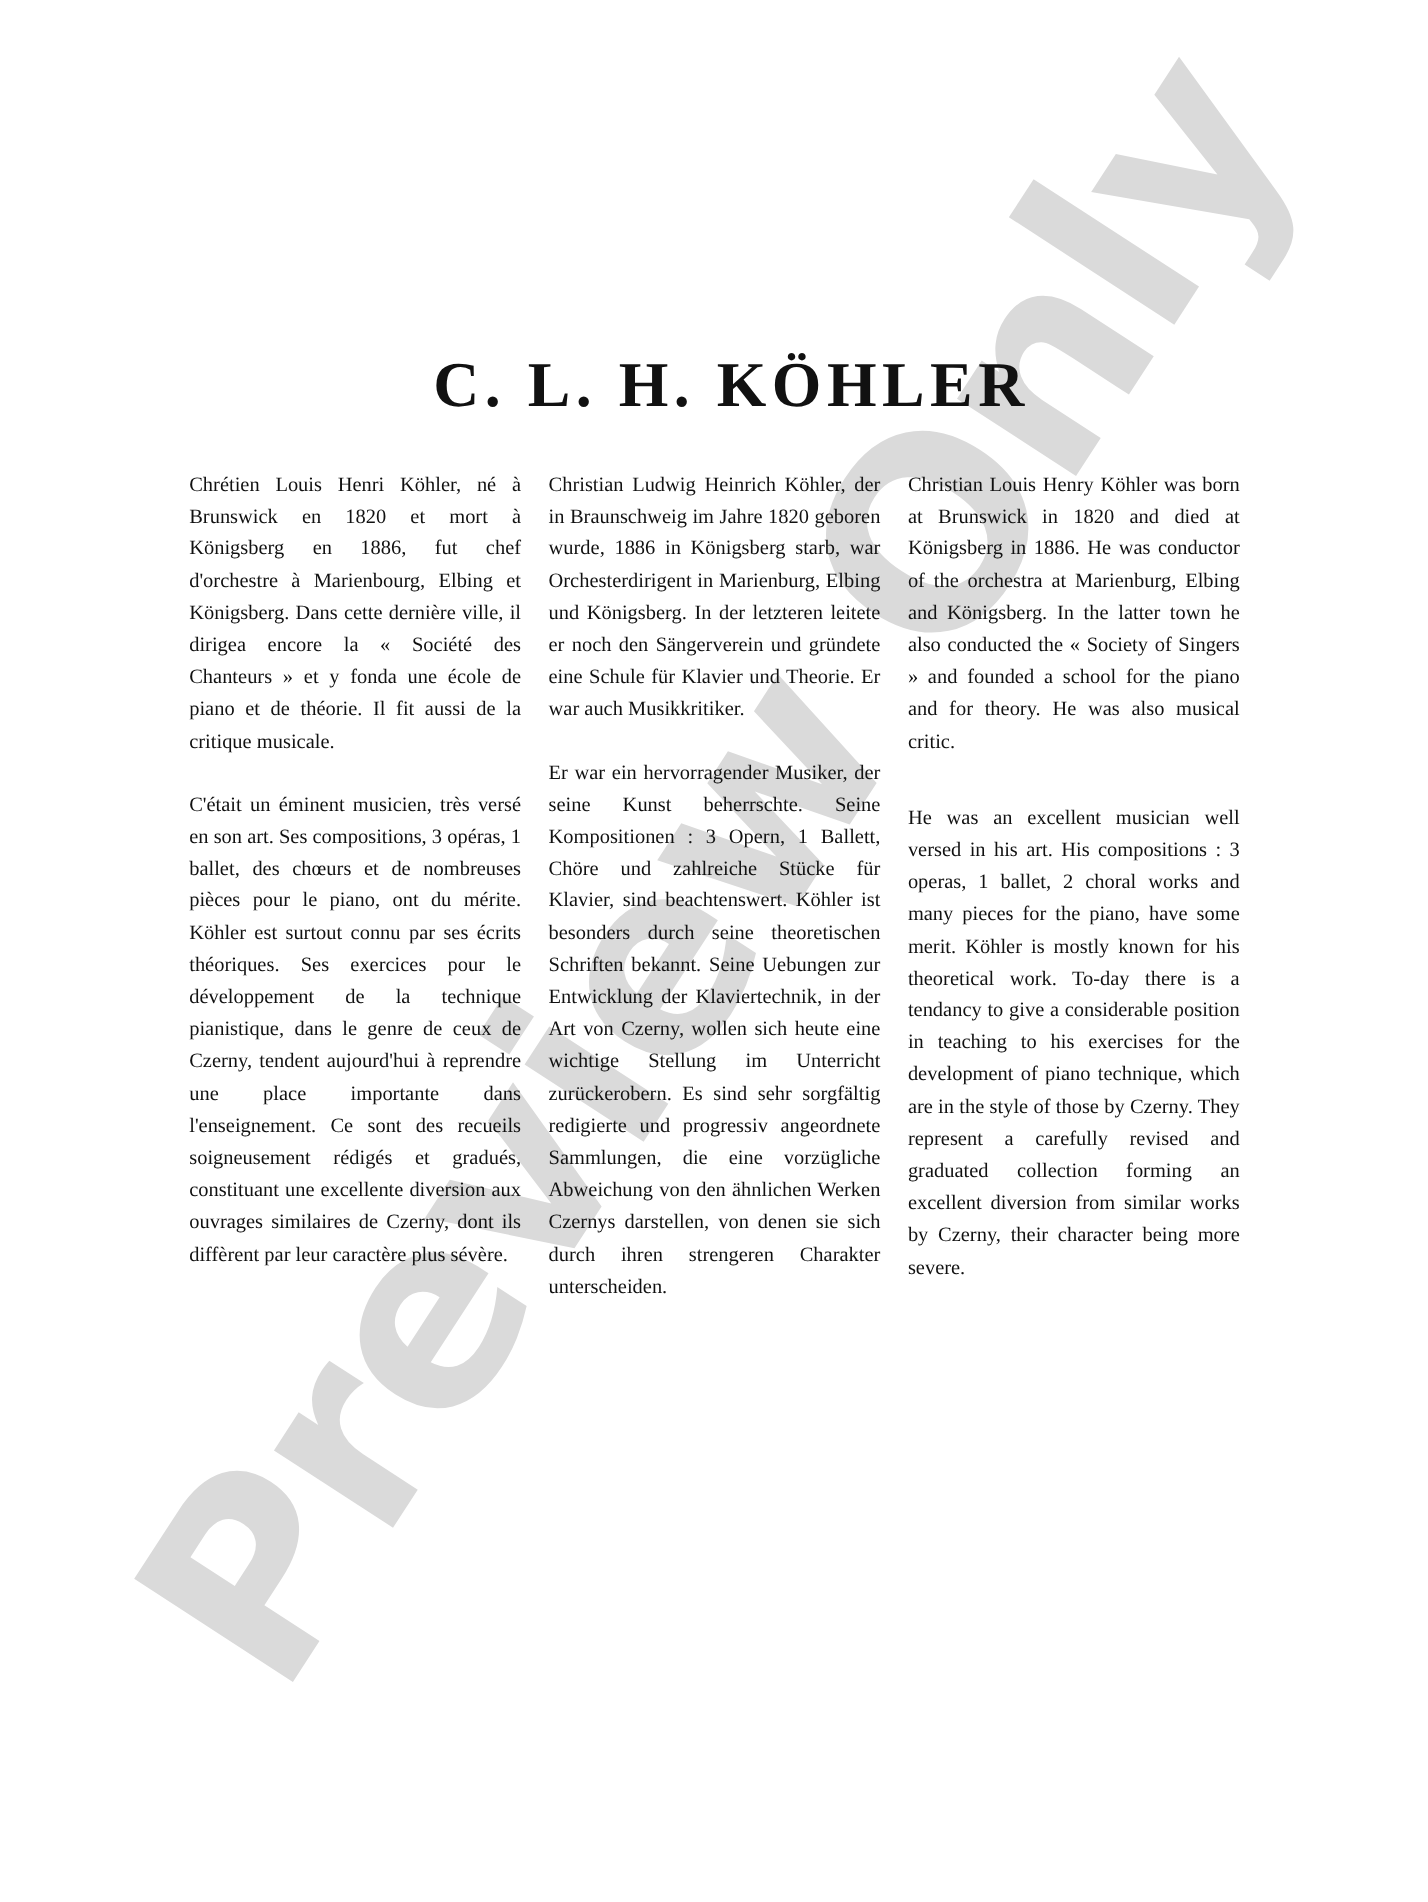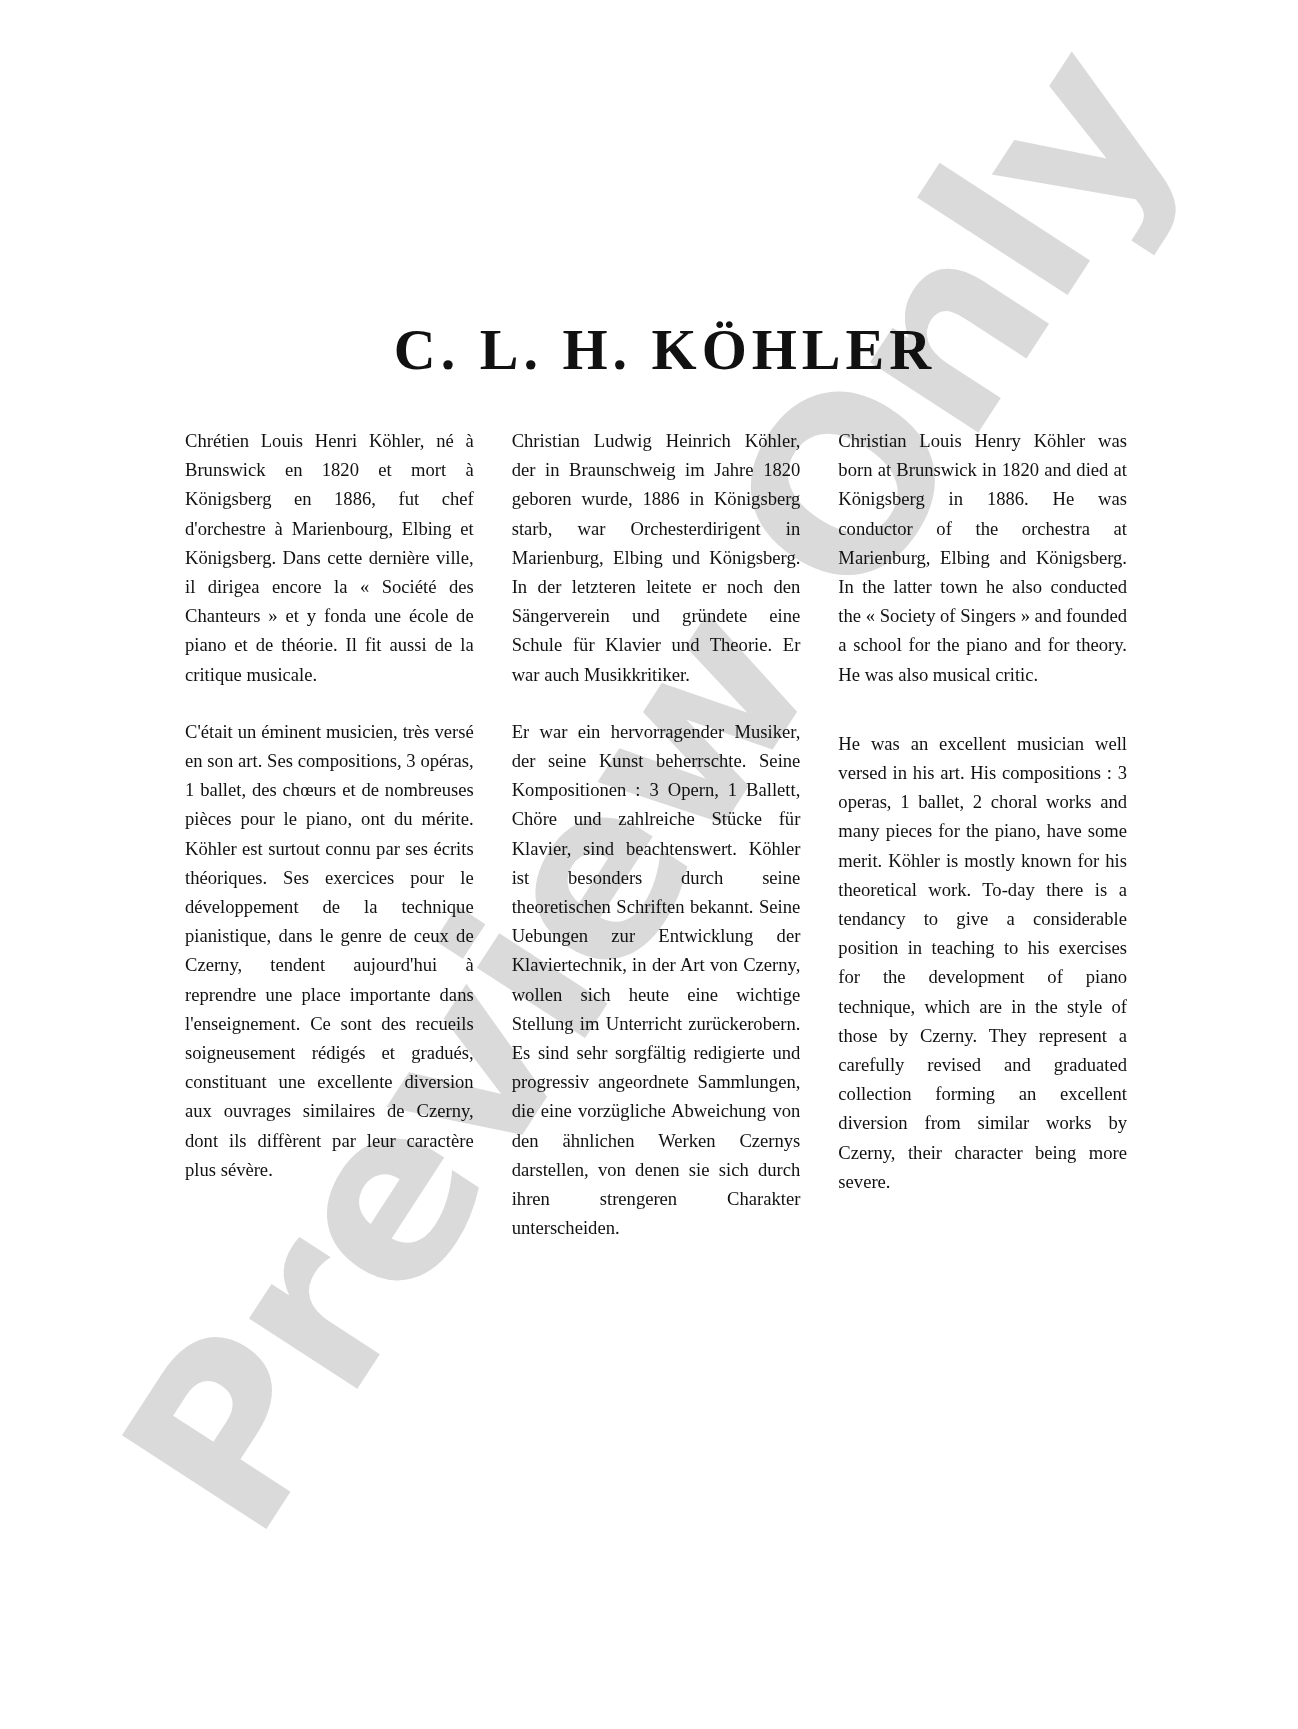--- a/index.html
+++ b/index.html
@@ -56,21 +56,21 @@
     .col {
       width: 302px;
       font-family: "Liberation Serif", "DejaVu Serif", serif;
       font-size: 18.6px;
       line-height: 29.2px;
       text-align: justify;
       hyphens: auto;
       color: #111111;
     }
     .col p {
-      margin: 0 0 28px 13px;
+      margin: 0 0 28px 0;
     }
     .col.col-en p.first {
       margin-bottom: 40px;
       font-family: Liberation Serif, serif;
     }
     .col.col-de p.first {
       margin-bottom: 28px;
     }
   </style>
 </head>

